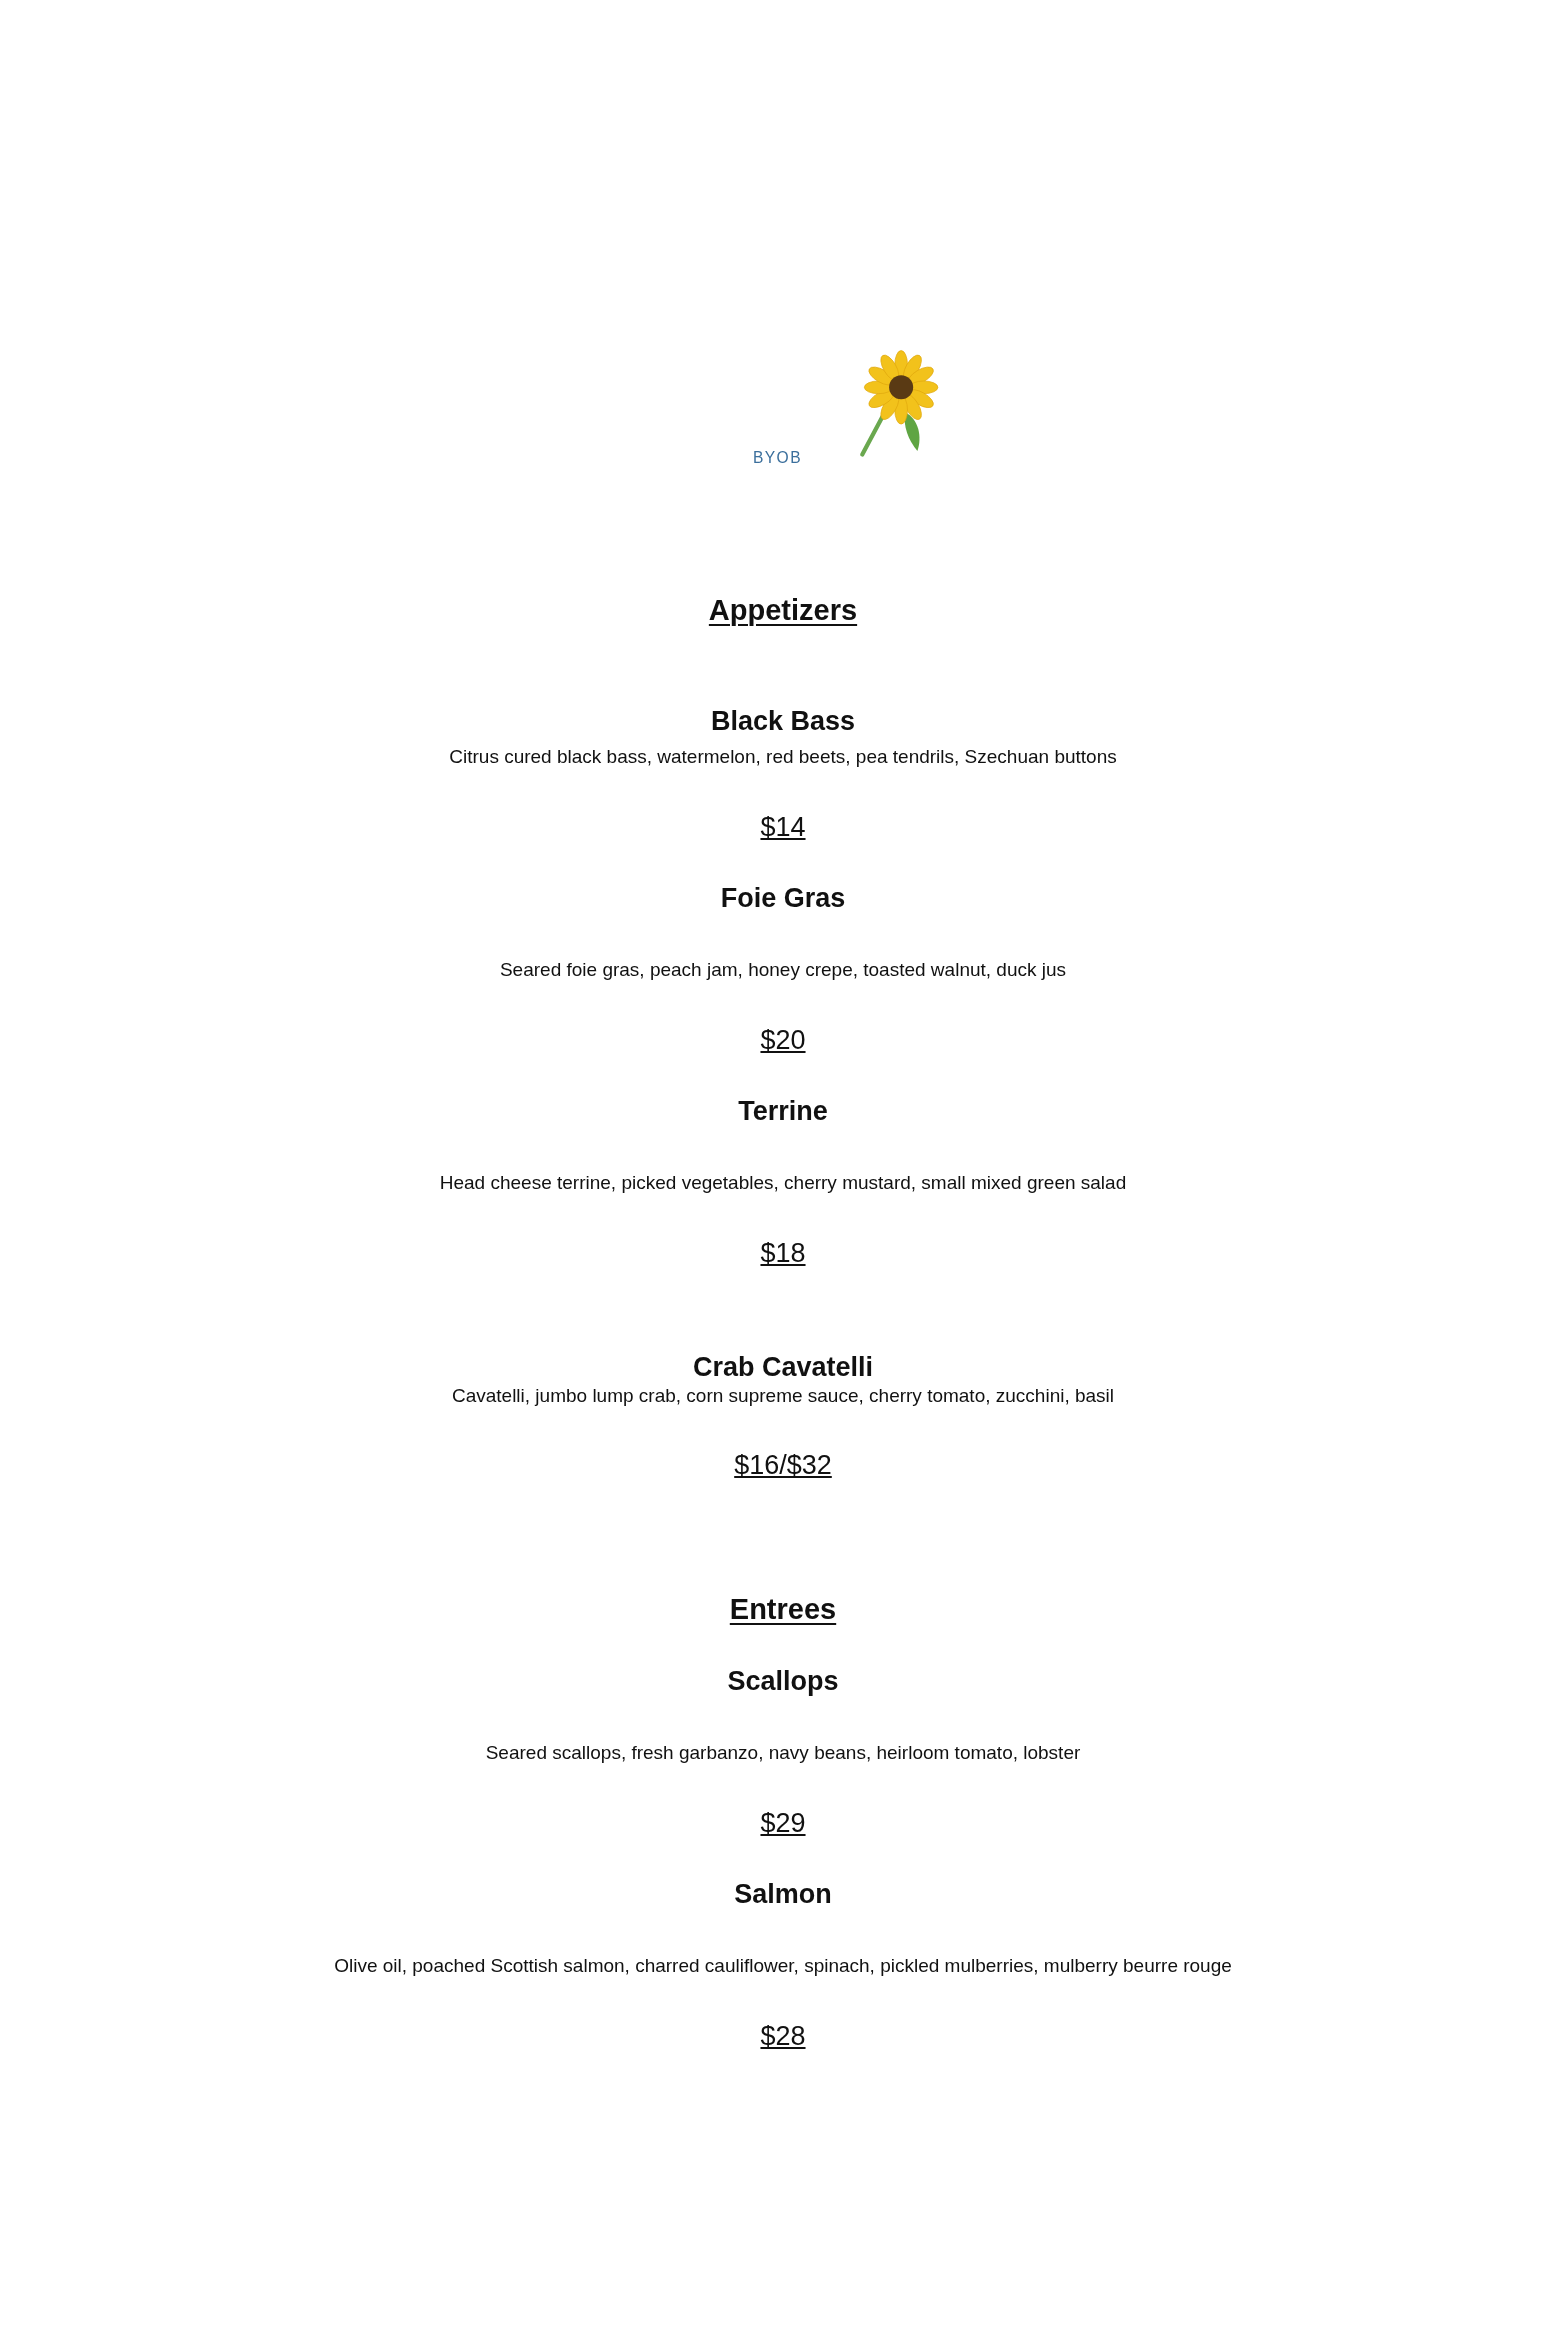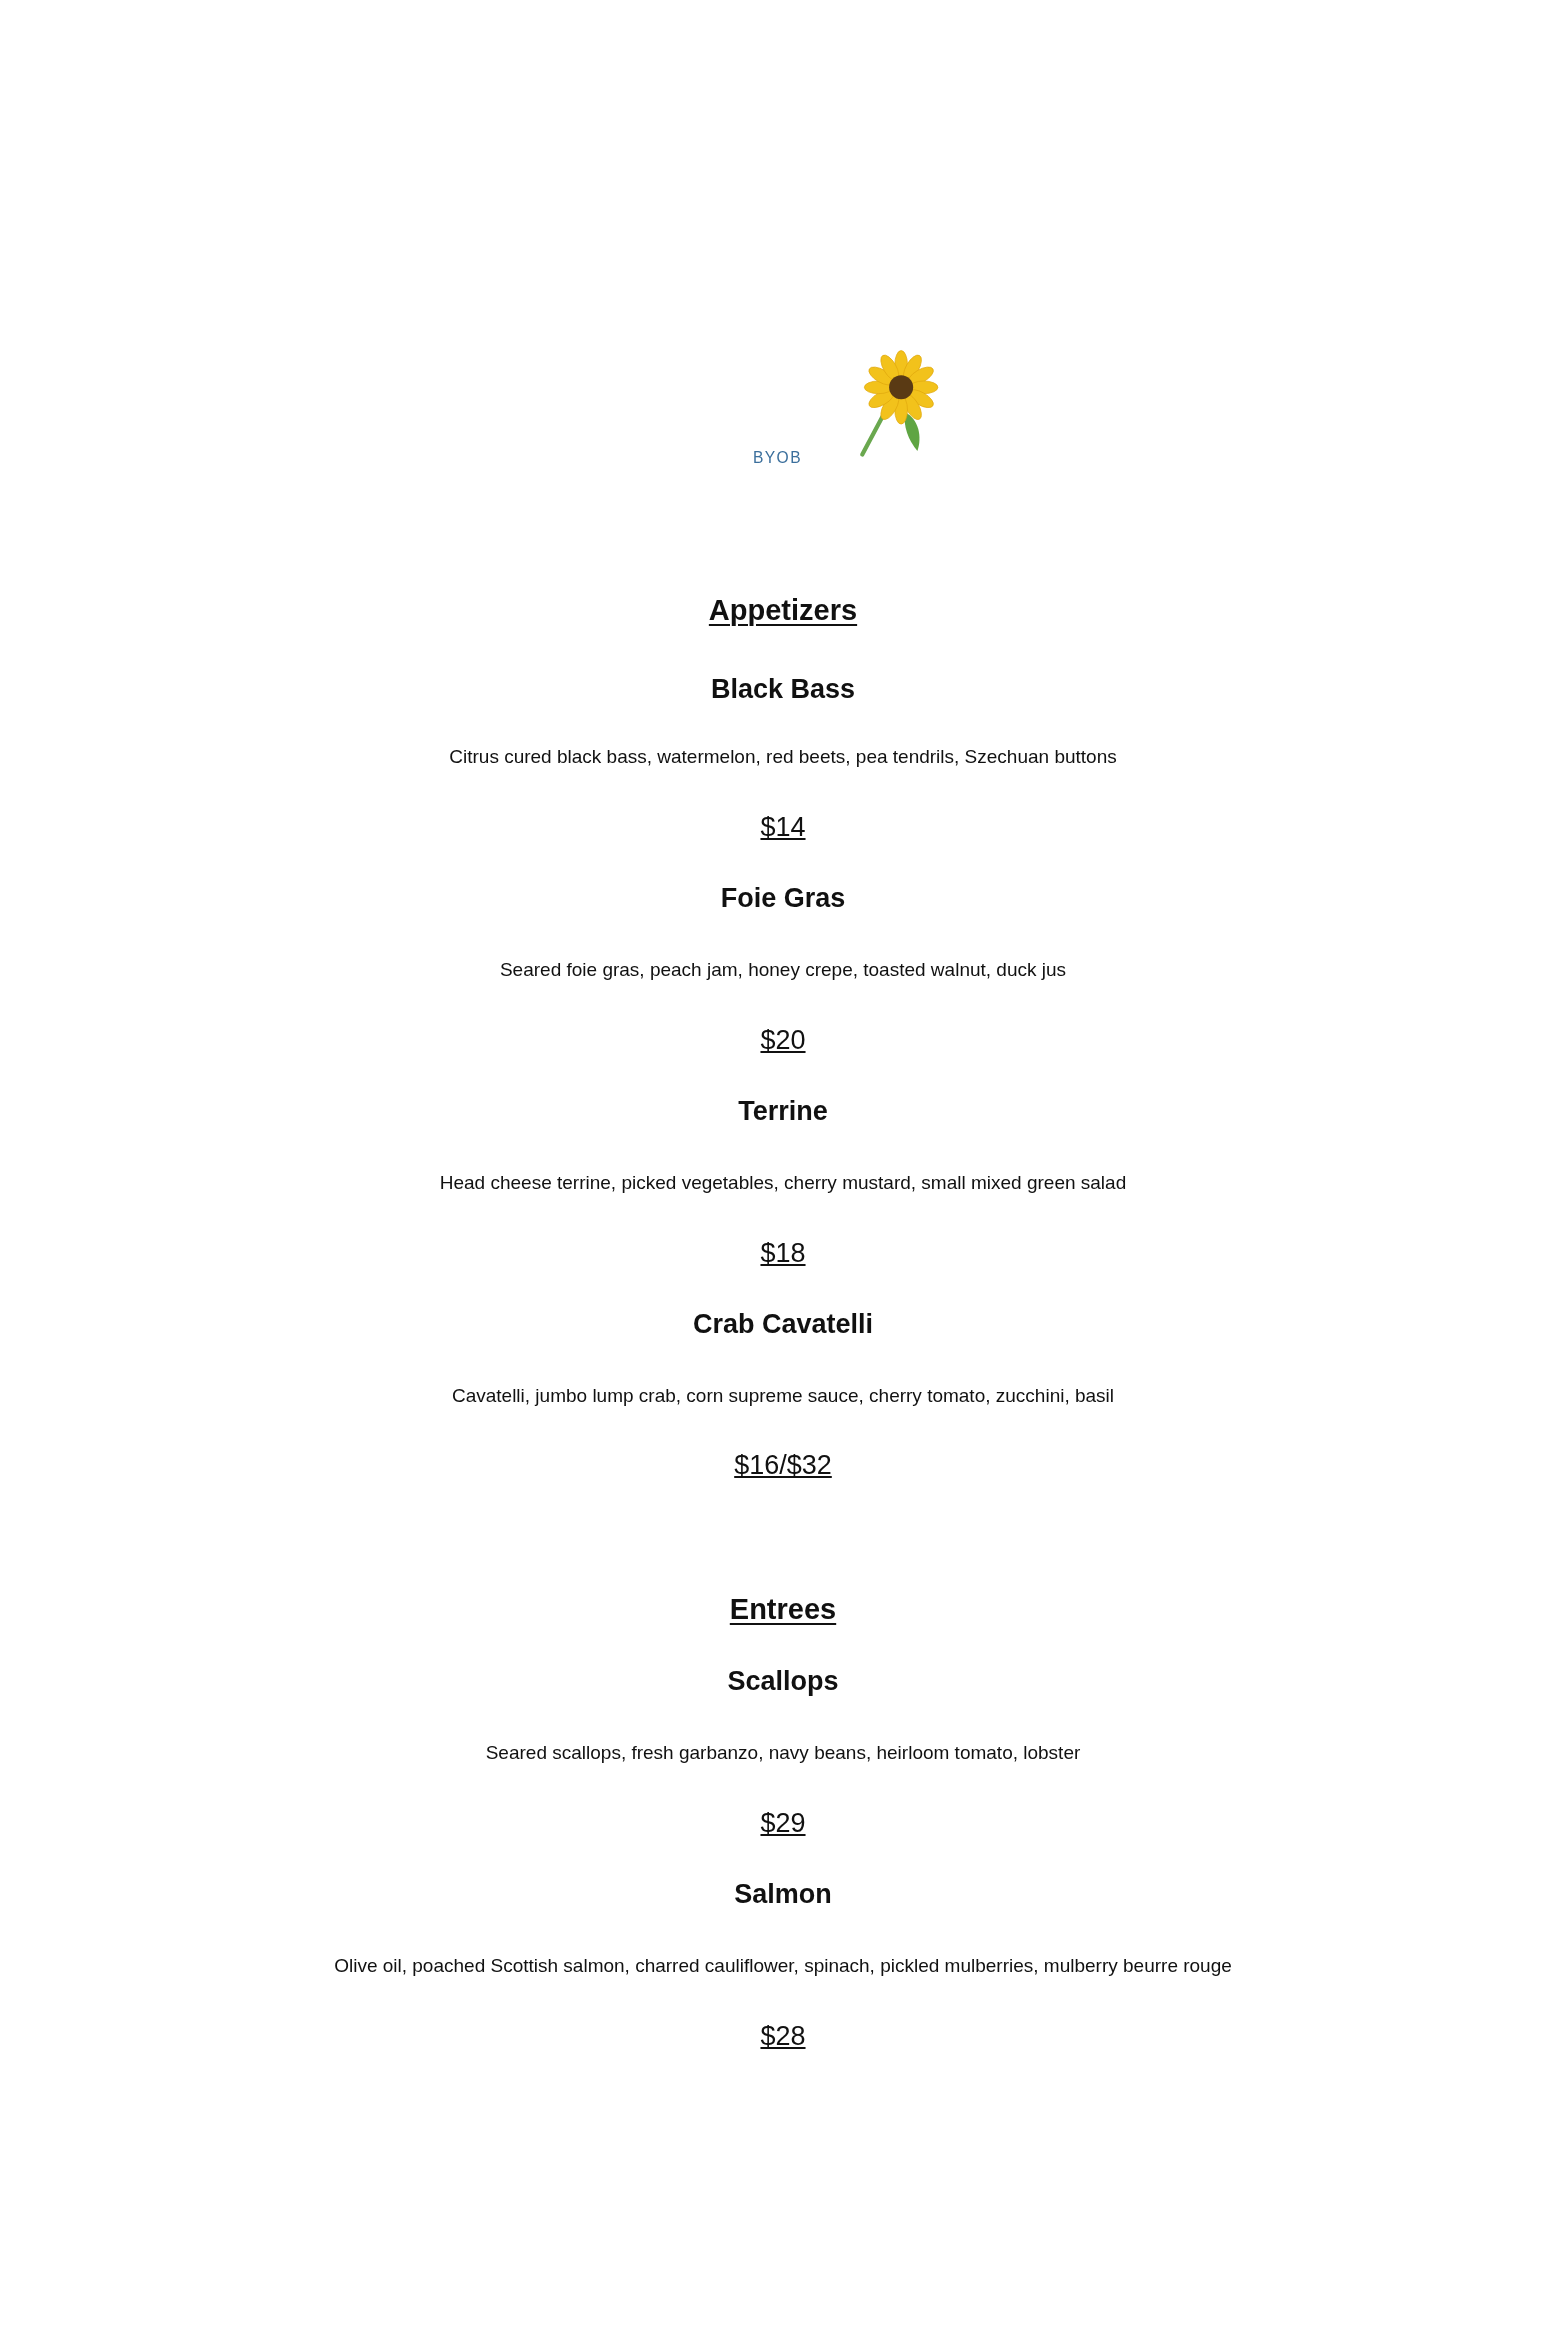--- a/index.html
+++ b/index.html
@@ -58,33 +58,33 @@
       </g>
       <circle cx="0" cy="0" r="17" fill="#5a3a14"></circle>
     </g>
   </svg>
 </div>
 
 <div class="menu">
 
   <div class="line section-title" style="top:593px">Appetizers</div>
 
-  <div class="line item-name" style="top:672px">Black Bass</div>
+  <div class="line item-name" style="top:704px">Black Bass</div>
   <div class="line item-desc" style="top:739px">Citrus cured black bass, watermelon, red beets, pea tendrils, Szechuan buttons</div>
   <div class="line item-price" style="top:810px">$14</div>
 
   <div class="line item-name" style="top:881px">Foie Gras</div>
   <div class="line item-desc" style="top:952px">Seared foie gras, peach jam, honey crepe, toasted walnut, duck jus</div>
   <div class="line item-price" style="top:1023px">$20</div>
 
   <div class="line item-name" style="top:1094px">Terrine</div>
   <div class="line item-desc" style="top:1165px">Head cheese terrine, picked vegetables, cherry mustard, small mixed green salad</div>
   <div class="line item-price" style="top:1236px">$18</div>
 
-  <div class="line item-name" style="top:1307px">Crab Cavatelli</div>
+  <div class="line item-name" style="top:1350px">Crab Cavatelli</div>
   <div class="line item-desc" style="top:1378px">Cavatelli, jumbo lump crab, corn supreme sauce, cherry tomato, zucchini, basil</div>
   <div class="line item-price" style="top:1448px">$16/$32</div>
 
   <div class="line section-title" style="top:1592px">Entrees</div>
 
   <div class="line item-name" style="top:1664px">Scallops</div>
   <div class="line item-desc" style="top:1735px">Seared scallops, fresh garbanzo, navy beans, heirloom tomato, lobster</div>
   <div class="line item-price" style="top:1806px">$29</div>
 
   <div class="line item-name" style="top:1877px">Salmon</div>

